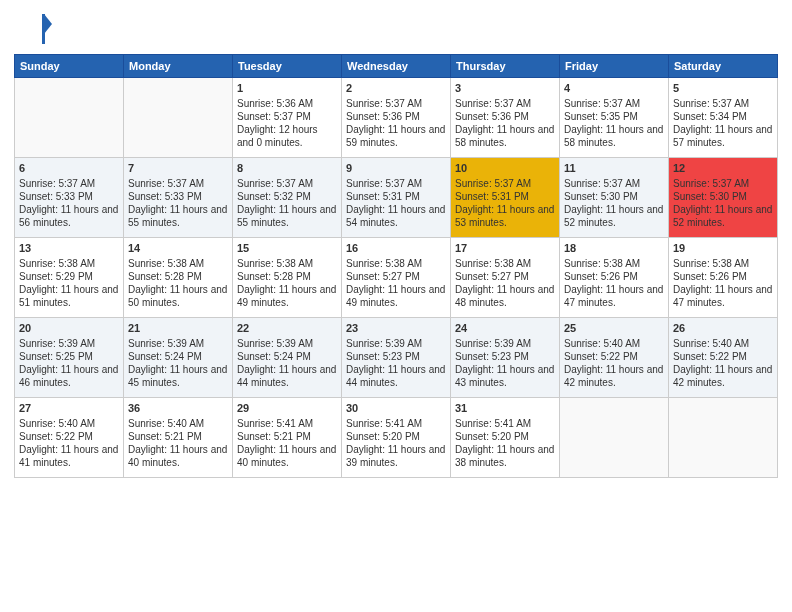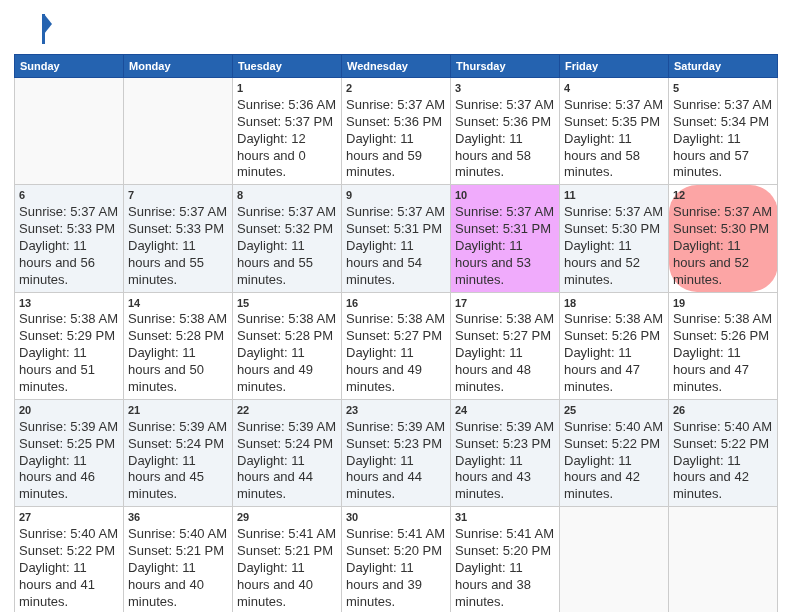--- a/index.html
+++ b/index.html
@@ -70,21 +70,21 @@
     .calendar tr:nth-child(even) td.empty {
       background: #eeeeee;
     }
     .day-num {
       font-weight: bold;
       font-size: 11px;
       display: block;
       margin-bottom: 1px;
     }
     .cell-content {
-      font-size: 13px;
+      font-size: 10px;
       color: #333;
       line-height: 1.3;
     }
     .logo-wrapper {
       display: flex;
       align-items: center;
       gap: 0;
     }
     .logo-svg {
       width: 38px;
@@ -179,29 +179,29 @@
             <div class="cell-content">Sunrise: 5:37 AM<br>Sunset: 5:33 PM<br>Daylight: 11 hours and 55 minutes.</div>
           </td>
           <td style="background: rgb(240, 244, 248);">
             <span class="day-num">8</span>
             <div class="cell-content">Sunrise: 5:37 AM<br>Sunset: 5:32 PM<br>Daylight: 11 hours and 55 minutes.</div>
           </td>
           <td style="background: rgb(240, 244, 248);">
             <span class="day-num">9</span>
             <div class="cell-content">Sunrise: 5:37 AM<br>Sunset: 5:31 PM<br>Daylight: 11 hours and 54 minutes.</div>
           </td>
-          <td style="background: #f0abfc;">
+          <td style="background: #eab308;">
             <span class="day-num">10</span>
             <div class="cell-content">Sunrise: 5:37 AM<br>Sunset: 5:31 PM<br>Daylight: 11 hours and 53 minutes.</div>
           </td>
           <td style="background: rgb(240, 244, 248);">
             <span class="day-num">11</span>
             <div class="cell-content">Sunrise: 5:37 AM<br>Sunset: 5:30 PM<br>Daylight: 11 hours and 52 minutes.</div>
           </td>
-          <td style="background: #fca5a5; border-radius: 28px;">
+          <td style="background: #ef4444;">
             <span class="day-num">12</span>
             <div class="cell-content">Sunrise: 5:37 AM<br>Sunset: 5:30 PM<br>Daylight: 11 hours and 52 minutes.</div>
           </td>
         </tr>
         <tr>
           <td style="background: rgb(255, 255, 255);">
             <span class="day-num">13</span>
             <div class="cell-content">Sunrise: 5:38 AM<br>Sunset: 5:29 PM<br>Daylight: 11 hours and 51 minutes.</div>
           </td>
           <td style="background: rgb(255, 255, 255);">

